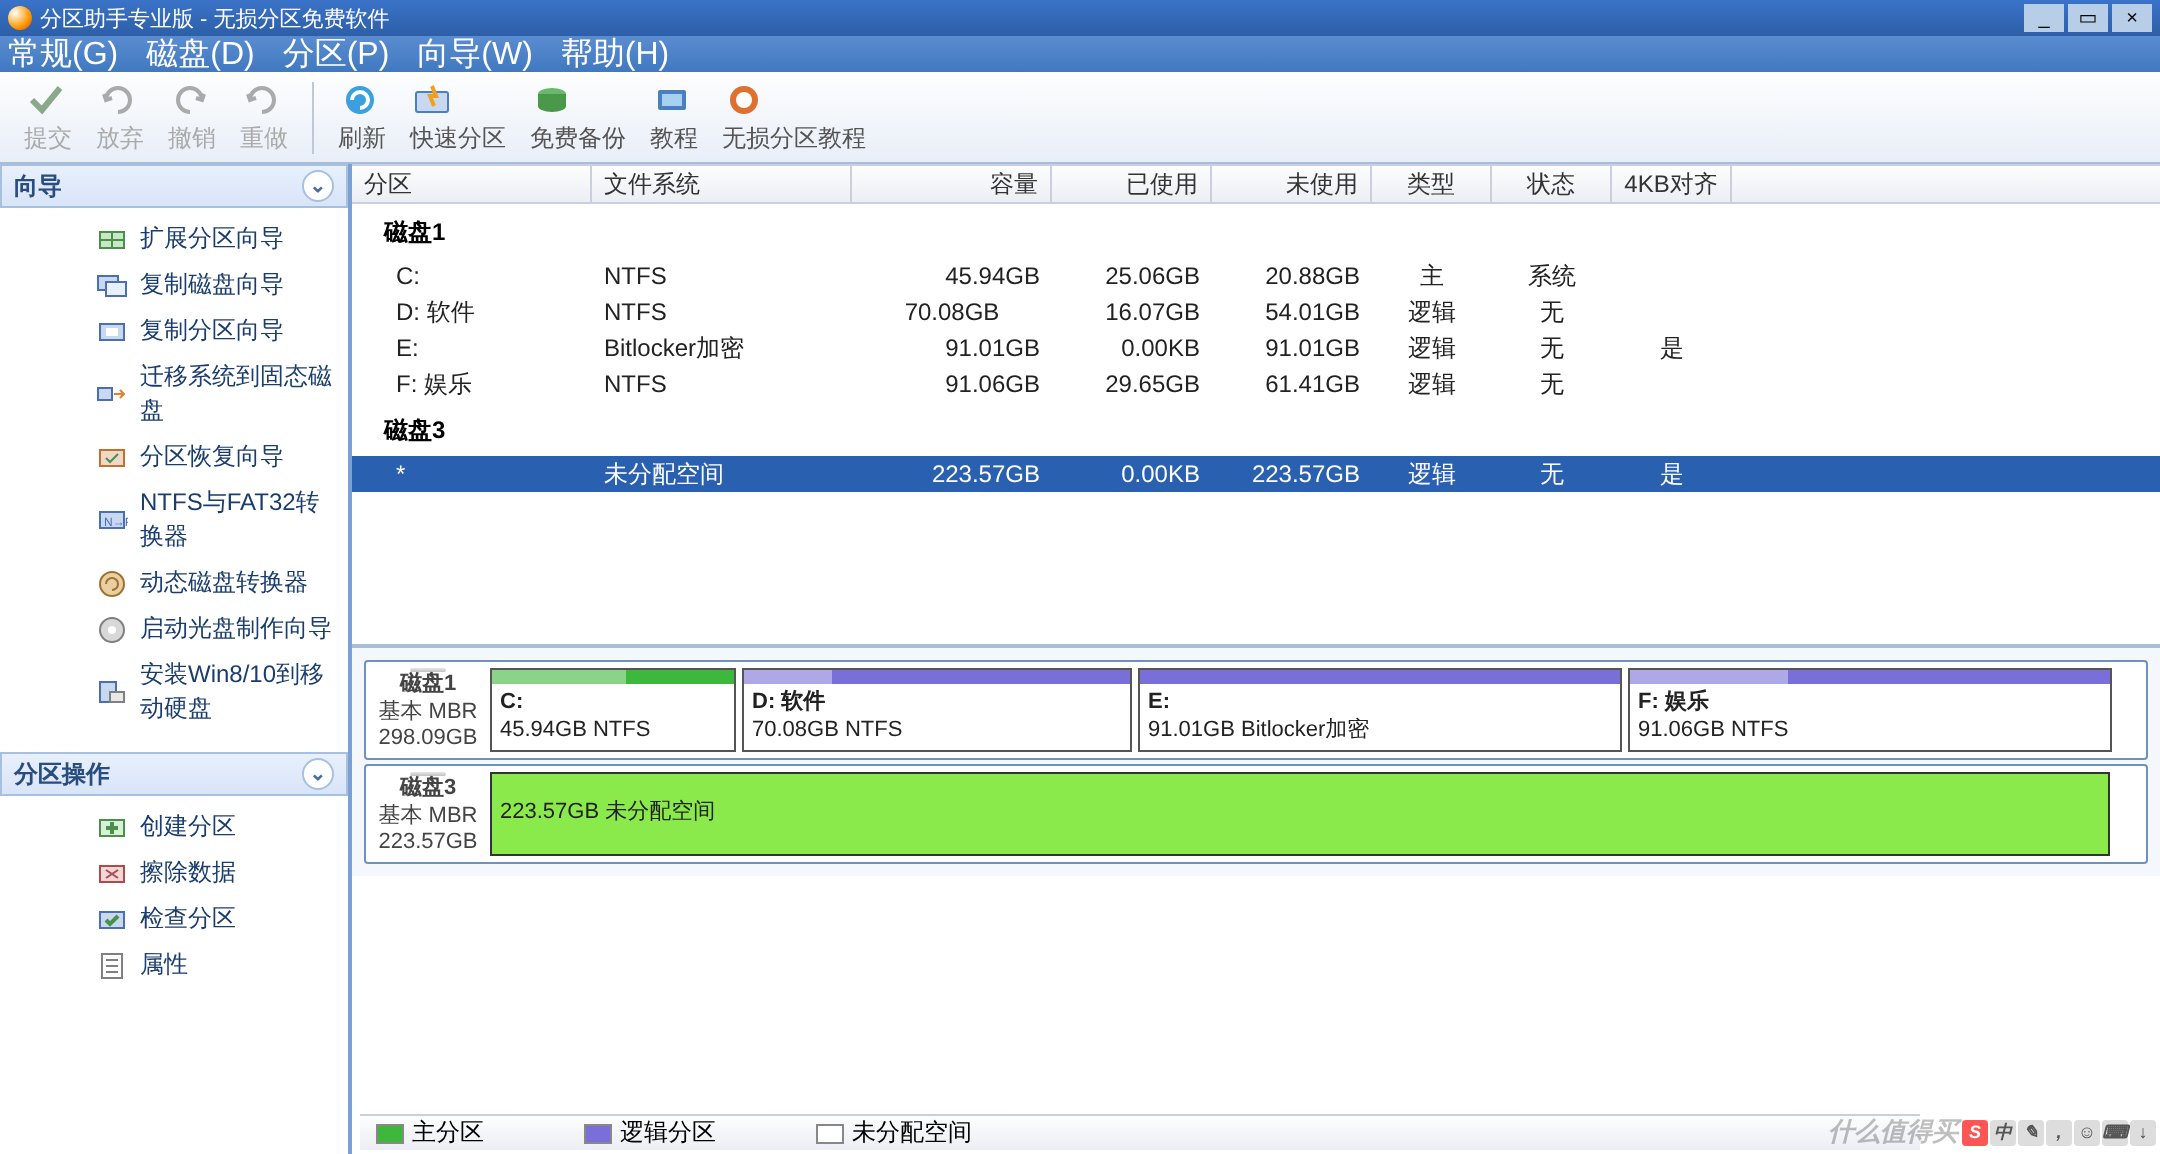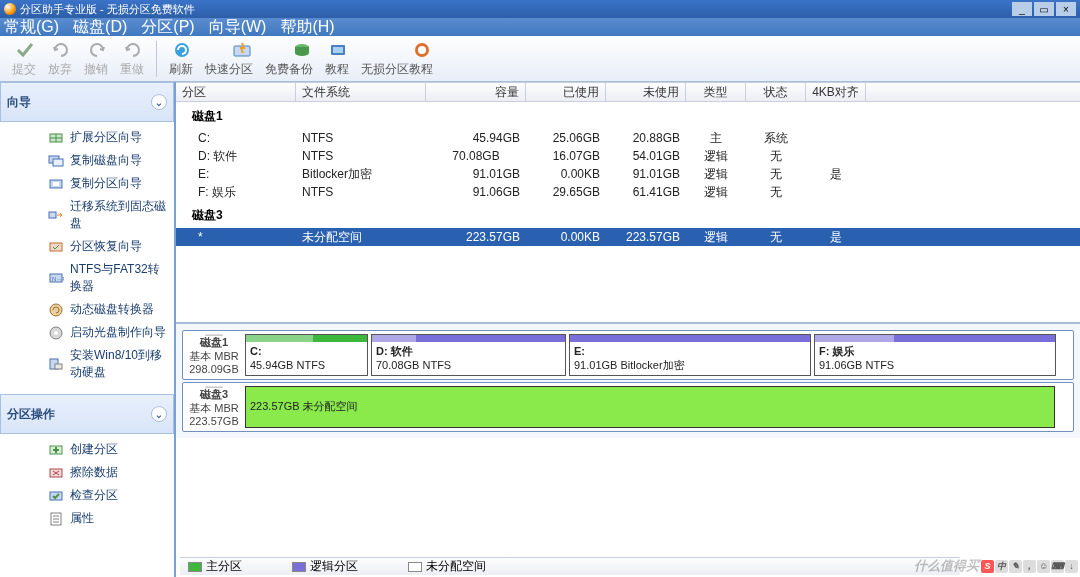--- a/index.html
+++ b/index.html
@@ -7,28 +7,28 @@
 
 .titlebar { background: linear-gradient(#3a73c8, #2d5fa8); color: #fff; height: 18px; display: flex; align-items: center; padding: 0 4px; font-size: 11px; }
 .titlebar .title-icon { width: 12px; height: 12px; margin-right: 4px; background: radial-gradient(circle at 30% 30%, #fff, #f90 60%, #d40); border-radius: 50%; }
 .titlebar .spacer { flex: 1; }
 .titlebar .winbtn { width: 20px; height: 14px; background: #b8cde8; margin-left: 2px; display: flex; align-items: center; justify-content: center; color: #000; font-size: 10px; cursor: pointer; }
 
 .menubar { background: linear-gradient(#5a8cd0,#4079c0); color: #fff; height: 18px; display: flex; align-items: center; padding: 0 4px; font-size: 16px; }
 .menubar span { margin-right: 14px; cursor: pointer; }
 
 .toolbar { background: linear-gradient(#fefefe,#e8eef8); height: 46px; display: flex; align-items: center; border-bottom: 1px solid #a8bed8; padding: 2px 6px; }
-.toolbar .tbtn { display: flex; flex-direction: column; align-items: flex-end; margin: 0 6px; cursor: pointer; color: #555; font-size: 12px; }
+.toolbar .tbtn { display: flex; flex-direction: column; align-items: flex-start; margin: 0 6px; cursor: pointer; color: #555; font-size: 12px; }
 .toolbar .tbtn .ticon { width: 22px; height: 22px; display: flex; align-items: center; justify-content: center; }
 .toolbar .sep { width: 1px; height: 36px; background: #c0c8d8; margin: 0 6px; }
 .toolbar .disabled { color: #aaa; }
 
 .main { display: flex; height: 495px; }
 .sidebar { width: 176px; background: #fff; border-right: 2px solid #7aa0d8; display: flex; flex-direction: column; }
-.panel-head { background: linear-gradient(#e8f0fc,#d8e4f8); border: 1px solid #a8c0e0; height: 40px; display: flex; align-items: center; padding: 0 6px; font-weight: bold; color: #2a4d7f; font-size: 12px; }
+.panel-head { background: linear-gradient(#e8f0fc,#d8e4f8); border: 1px solid #a8c0e0; height: 22px; display: flex; align-items: center; padding: 0 6px; font-weight: bold; color: #2a4d7f; font-size: 12px; }
 .panel-head .arrow { margin-left: auto; background: #fff; border: 1px solid #a8c0e0; border-radius: 50%; width: 16px; height: 16px; display: flex; align-items: center; justify-content: center; font-size: 10px; color: #4a6da0; }
 .panel-body { padding: 4px 6px 10px 6px; margin-left: 40px; }
 .panel-body .item { display: flex; align-items: center; padding: 3px 2px; cursor: pointer; color: #1a3d6e; font-size: 12px; }
 .panel-body .iicon { width: 16px; height: 16px; margin-right: 6px; display: flex; align-items: center; justify-content: center; }
 
 .content { flex: 1; display: flex; flex-direction: column; background: #fff; position: relative; }
 .grid-head { display: flex; background: linear-gradient(#fdfdfd,#eceef4); border-bottom: 1px solid #c8d0e0; height: 20px; align-items: center; font-size: 12px; color: #333; border-top: 1px solid #c8d0e0; }
 .grid-head div { border-right: 1px solid #c8d0e0; padding: 0 6px; height: 100%; display: flex; align-items: center; justify-content: center; }
 .col-part{width:120px;justify-content:flex-start!important;}
 .col-fs{width:130px;justify-content:flex-start!important;}

